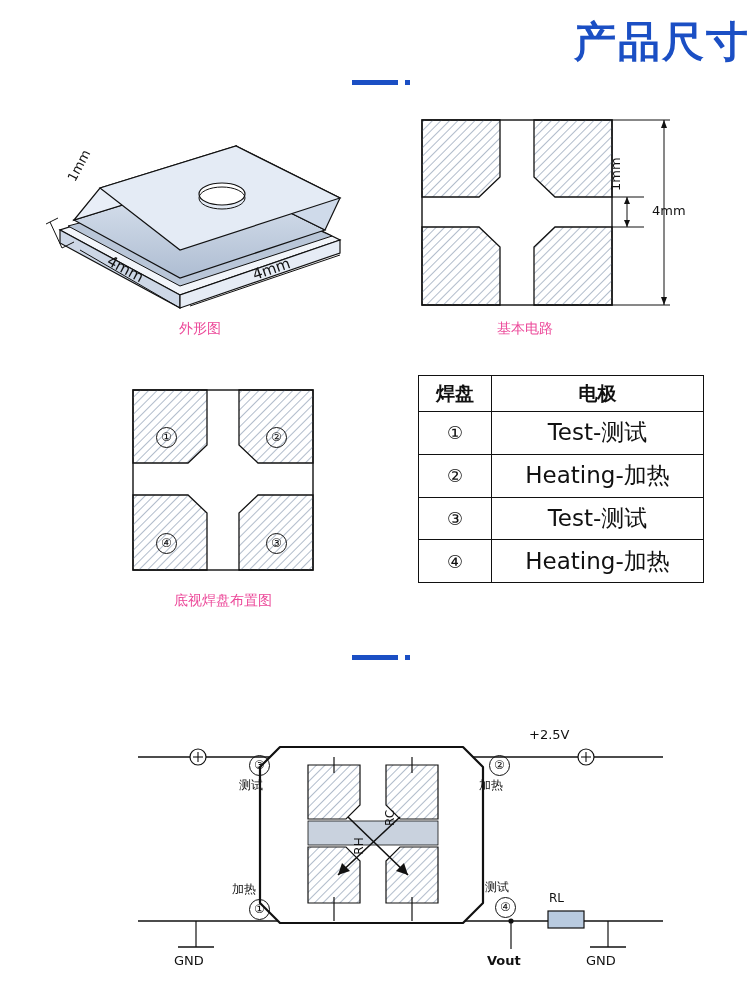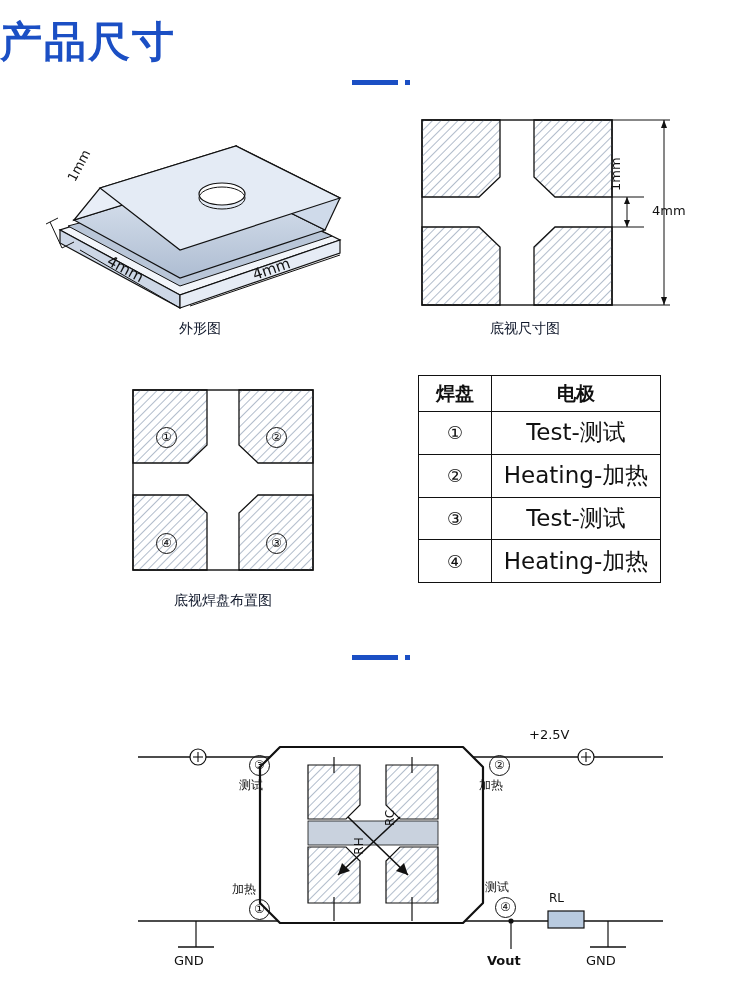--- a/index.html
+++ b/index.html
@@ -9,21 +9,21 @@
   body {
     width: 750px;
     height: 985px;
     background: #ffffff;
     font-family: "Liberation Sans", sans-serif;
     color: #111111;
     position: relative;
     overflow: hidden;
   }
   .section-title {
-    text-align: left;
+    text-align: right;
     color: #1b4fc4;
     font-weight: bold;
     font-size: 42px;
     letter-spacing: 2px;
     font-family: "DejaVu Sans", sans-serif;
   }
   .title-underline {
     width: 46px;
     height: 5px;
     margin: 10px auto 0 auto;
@@ -35,21 +35,21 @@
     position: absolute;
     right: -12px;
     top: 0;
     width: 5px;
     height: 5px;
     background: #1b4fc4;
   }
   .caption {
     text-align: center;
     font-size: 14px;
-    color: #0f172a;
+    color: #ec4899;
     font-family: "DejaVu Sans", sans-serif;
   }
   .abs { position: absolute; }
   .lbl {
     font-family: "DejaVu Sans", sans-serif;
     font-size: 13px;
     color: #111;
   }
   .lbl-sm {
     font-family: "DejaVu Sans", sans-serif;
@@ -154,21 +154,21 @@
     <polygon points="215,82 212,89 218,89" fill="#111"></polygon>
     <polygon points="215,112 212,105 218,105" fill="#111"></polygon>
 
     <line x1="252" y1="5" x2="252" y2="190" stroke="#111" stroke-width="1"></line>
     <polygon points="252,5 249,13 255,13" fill="#111"></polygon>
     <polygon points="252,190 249,182 255,182" fill="#111"></polygon>
   </svg>
   <div class="abs lbl" style="left:196px; top:76px; transform:rotate(-90deg); transform-origin:left top;">1mm</div>
   <div class="abs lbl" style="left:240px; top:88px;">4mm</div>
 </div>
-<div class="abs caption" style="left:400px; top:320px; width:250px;">底视尺寸图</div>
+<div class="abs caption" style="left:400px; top:320px; width:250px;">基本电路</div>
 
 <div class="abs" style="left:128px; top:385px; width:190px; height:195px;">
   <svg width="190" height="195" viewBox="0 0 190 195">
     <defs>
       <pattern id="hatchC" width="6" height="6" patternTransform="rotate(45)" patternUnits="userSpaceOnUse">
         <line x1="0" y1="0" x2="0" y2="6" stroke="#8f9fb5" stroke-width="1.4"></line>
       </pattern>
     </defs>
     <rect x="5" y="5" width="180" height="180" fill="#ffffff" stroke="#111" stroke-width="1.4"></rect>
     <path d="M5,5 L79,5 L79,60 L60,78 L5,78 Z" fill="url(#hatchC)" stroke="#111" stroke-width="1.3"></path>
@@ -176,21 +176,21 @@
     <path d="M5,110 L60,110 L79,128 L79,185 L5,185 Z" fill="url(#hatchC)" stroke="#111" stroke-width="1.3"></path>
     <path d="M130,110 L185,110 L185,185 L111,185 L111,128 Z" fill="url(#hatchC)" stroke="#111" stroke-width="1.3"></path>
   </svg>
   <div class="abs" style="left:28px; top:42px;"><span class="circnum">①</span></div>
   <div class="abs" style="left:138px; top:42px;"><span class="circnum">②</span></div>
   <div class="abs" style="left:138px; top:148px;"><span class="circnum">③</span></div>
   <div class="abs" style="left:28px; top:148px;"><span class="circnum">④</span></div>
 </div>
 <div class="abs caption" style="left:123px; top:592px; width:200px;font-family:Liberation Serif, serif;">底视焊盘布置图</div>
 
-<div class="abs" style="left:418px; top:375px; width:243px; height:208px;">
+<div class="abs" style="left:418px; top:375px; width:286px; height:208px;">
   <table class="pad-table">
     <tbody>
         <tr class="head">
       <td class="col1">焊盘</td>
       <td>电极</td>
     </tr>
     <tr>
       <td class="col1">①</td>
       <td>Test-测试</td>
     </tr>

